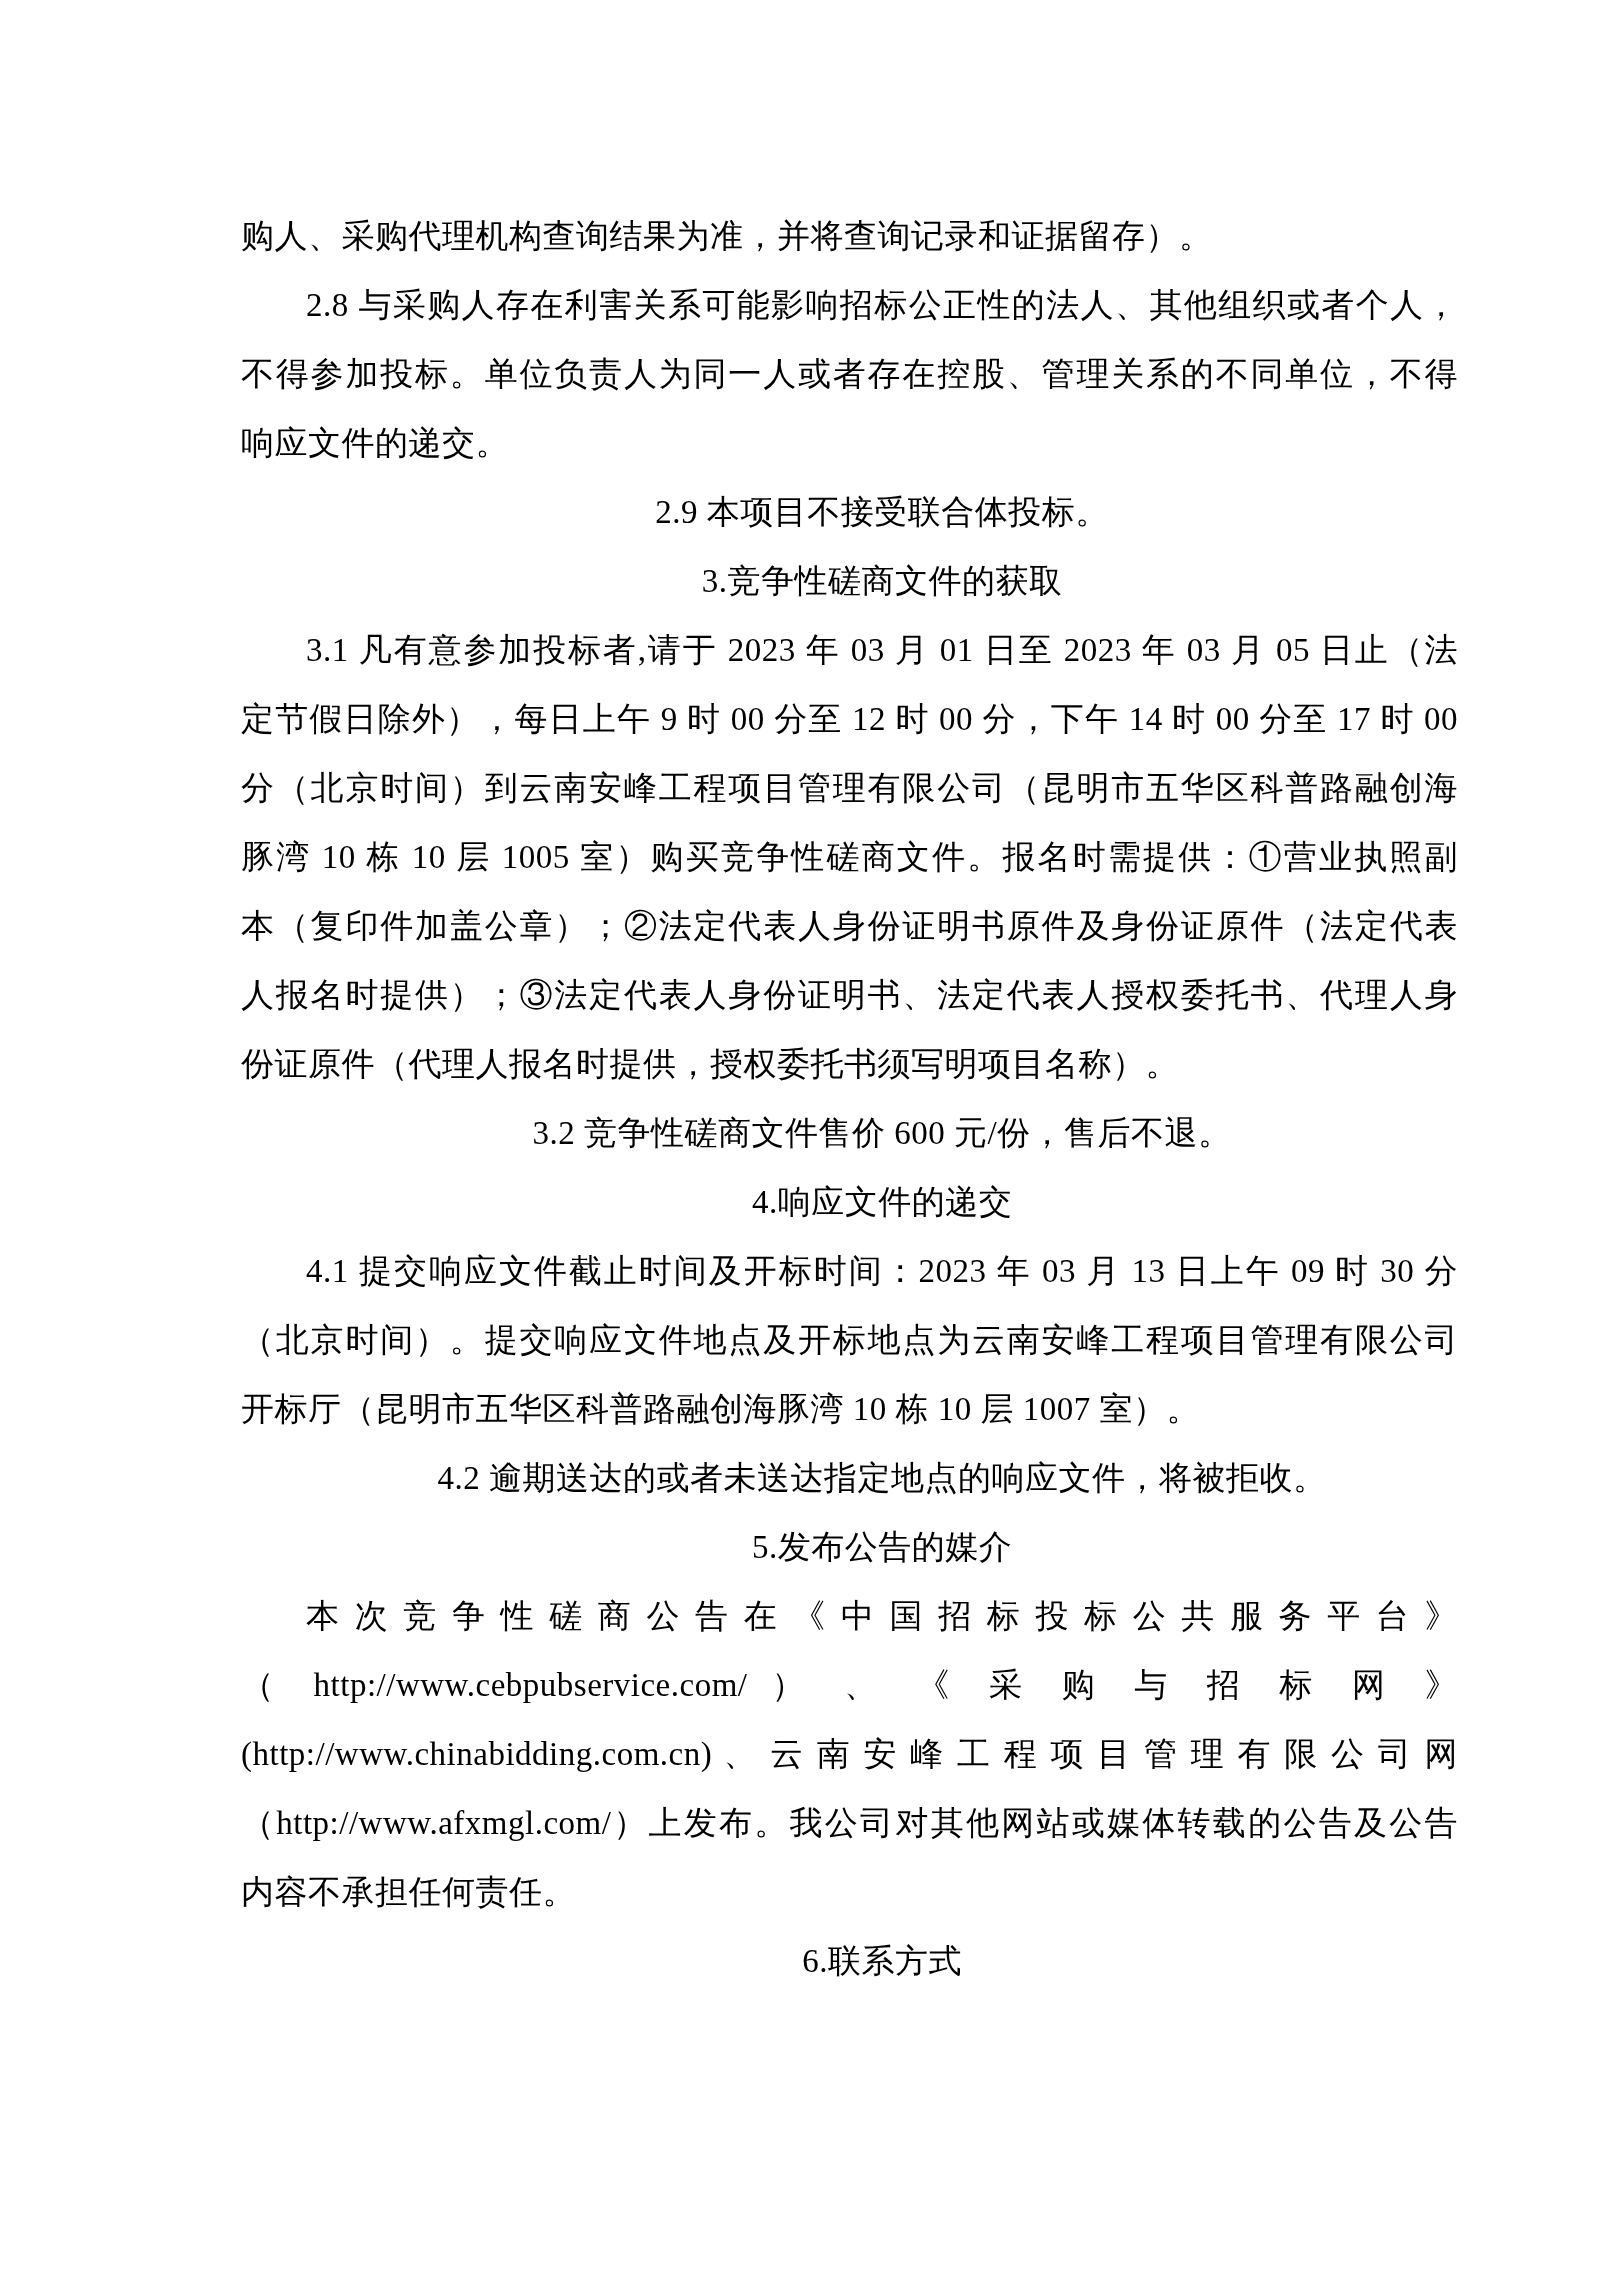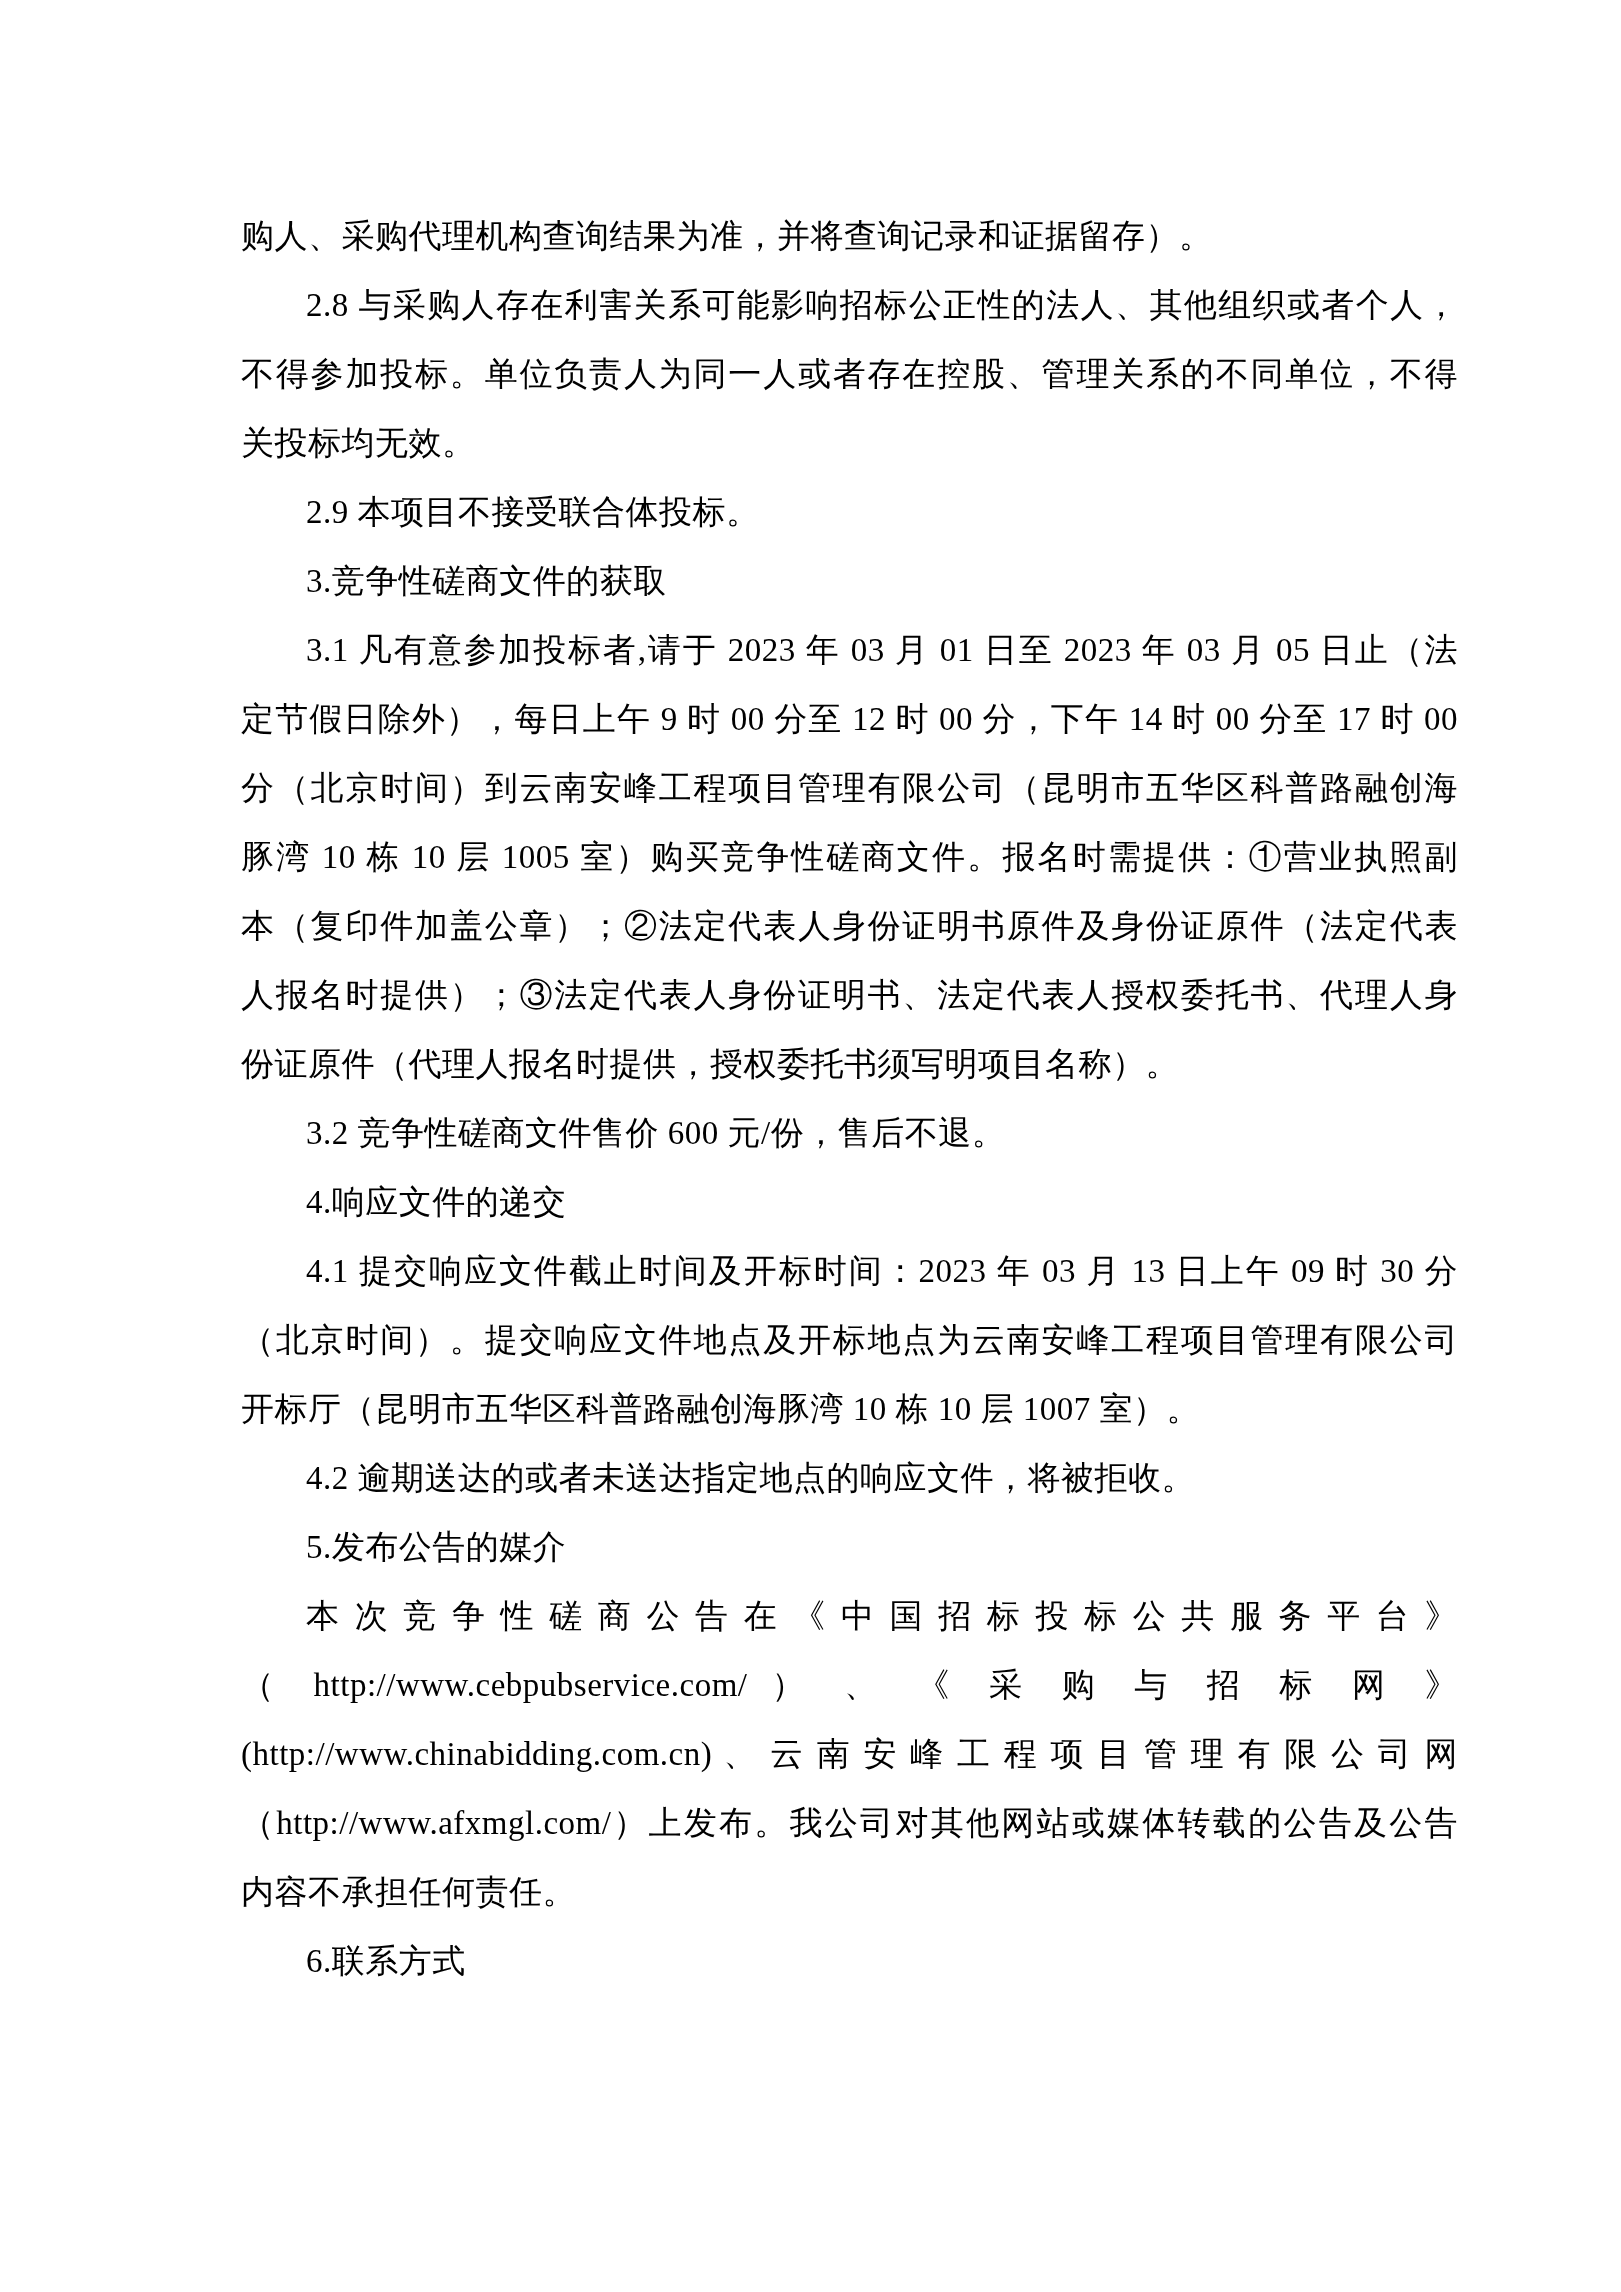--- a/index.html
+++ b/index.html
@@ -34,36 +34,37 @@
   .line {
     text-align: left;
     min-height: 69px;
   }
   .line.j {
     text-align: justify;
     text-align-last: justify;
   }
   .line.ind {
     text-indent: 65px;
+    text-align: center;
   }
   .u {
     text-decoration-thickness: 2.9px;
     text-underline-offset: 8.8px;
     text-decoration-color: #000000;
   }
 </style>
 </head>
 <body>
 
 <div class="doc-page">
   <div class="doc-body">
       <div class="line"><span>购人、采购代理机构查询结果为准，并将查询记录和证据留存）。</span></div>
       <div class="line ind j"><span>2.8 与采购人存在利害关系可能影响招标公正性的法人、其他组织或者个人，</span></div>
       <div class="line j"><span>不得参加投标。单位负责人为同一人或者存在控股、管理关系的不同单位，不得</span></div>
-      <div class="line"><span>关投标均无效。</span></div>
+      <div class="line"><span>响应文件的递交。</span></div>
       <div class="line ind"><span>2.9 本项目不接受联合体投标。</span></div>
       <div class="line ind"><span>3.竞争性磋商文件的获取</span></div>
       <div class="line ind j"><span>3.1 凡有意参加投标者,请于 </span><span class="u">2023</span><span> 年 </span><span class="u">03</span><span> 月 </span><span class="u">01</span><span> 日至 </span><span class="u">2023</span><span> 年 </span><span class="u">03</span><span> 月 </span><span class="u">05</span><span> 日止（法</span></div>
       <div class="line j"><span>定节假日除外），每日上午 9 时 00 分至 12 时 00 分，下午 14 时 00 分至 17 时 00</span></div>
       <div class="line j"><span>分（北京时间）到云南安峰工程项目管理有限公司（昆明市五华区科普路融创海</span></div>
       <div class="line j"><span>豚湾 10 栋 10 层 1005 室）购买竞争性磋商文件。报名时需提供：①营业执照副</span></div>
       <div class="line j"><span>本（复印件加盖公章）；②法定代表人身份证明书原件及身份证原件（法定代表</span></div>
       <div class="line j"><span>人报名时提供）；③法定代表人身份证明书、法定代表人授权委托书、代理人身</span></div>
       <div class="line"><span>份证原件（代理人报名时提供，授权委托书须写明项目名称）。</span></div>
       <div class="line ind"><span>3.2 竞争性磋商文件售价 600 元/份，售后不退。</span></div>

